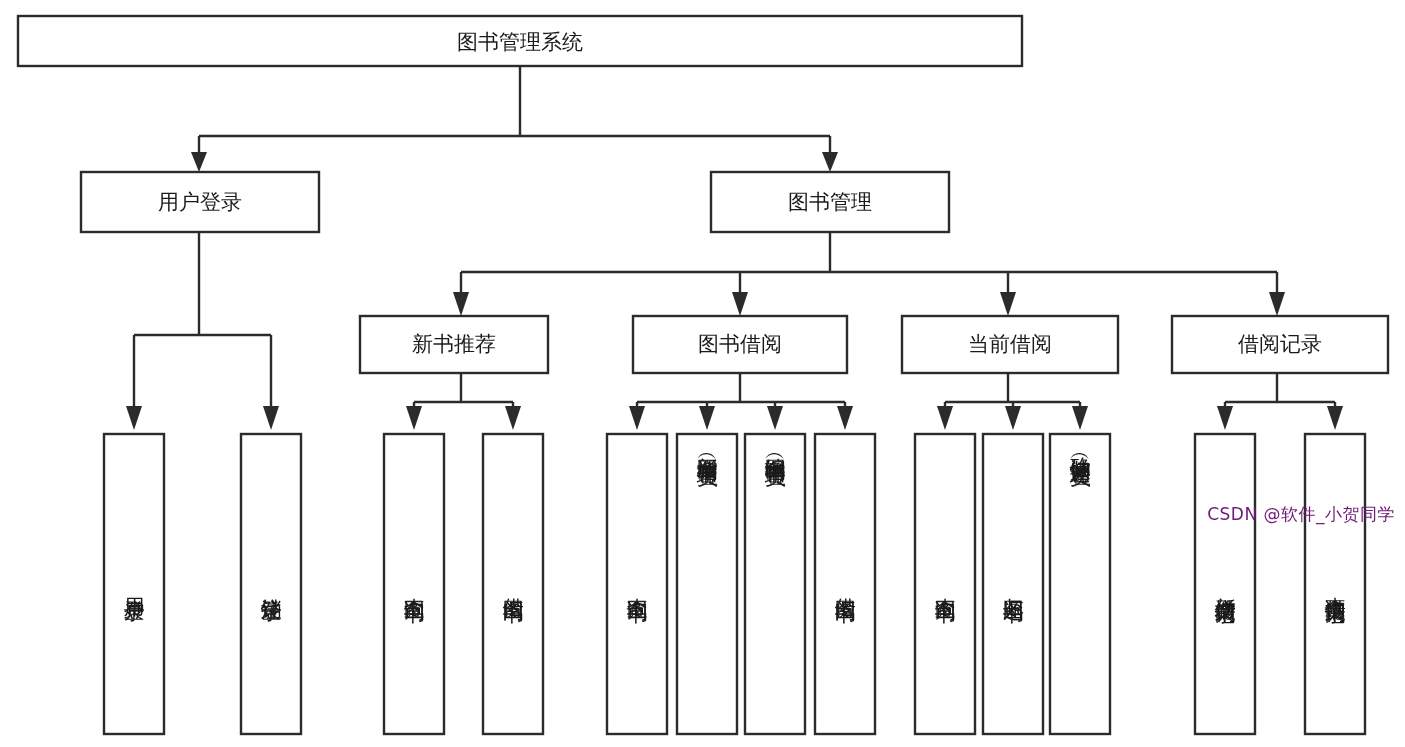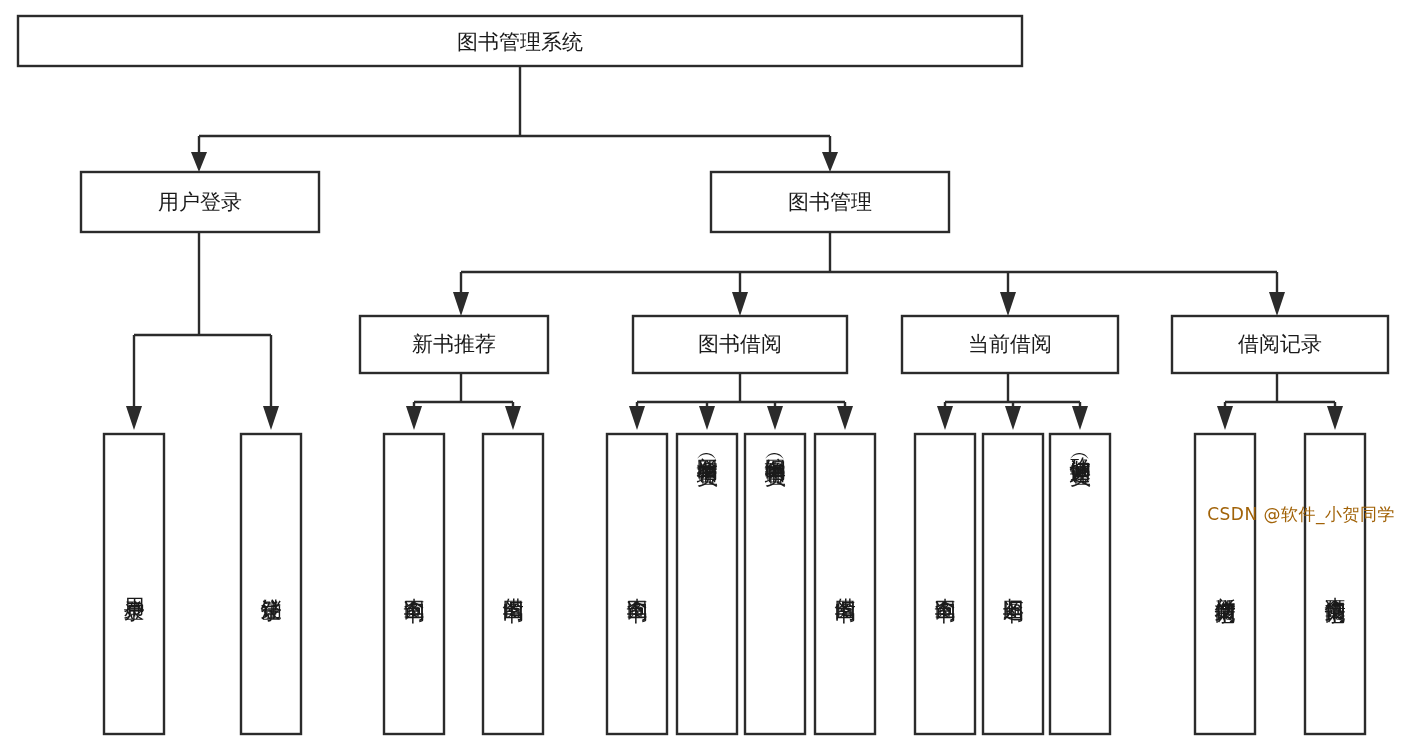--- a/index.html
+++ b/index.html
@@ -64,21 +64,21 @@
     justify-content: flex-start;
     white-space: nowrap;
     pointer-events: none;
   }
   .watermark {
     position: absolute;
     right: 10px;
     bottom: 4px;
     font-family: "DejaVu Sans", "Liberation Sans", sans-serif;
     font-size: 17px;
-    color: #a16207;
+    color: #701a75;
     white-space: nowrap;
     letter-spacing: 0.5px;
     margin-top: 40px;
   }
 </style>
 </head>
 <body>
 
 <div id="diagram-root">
 

